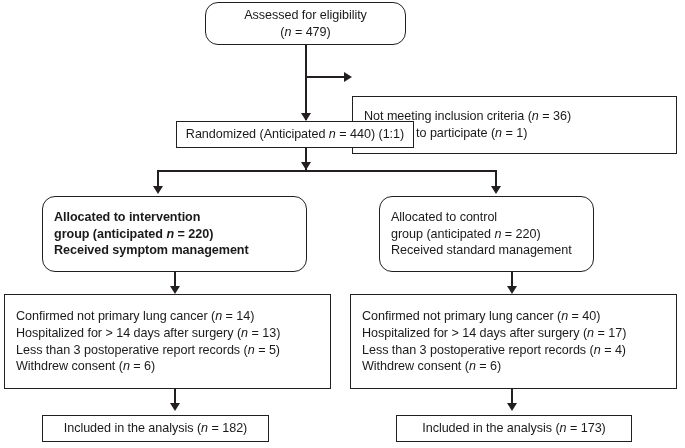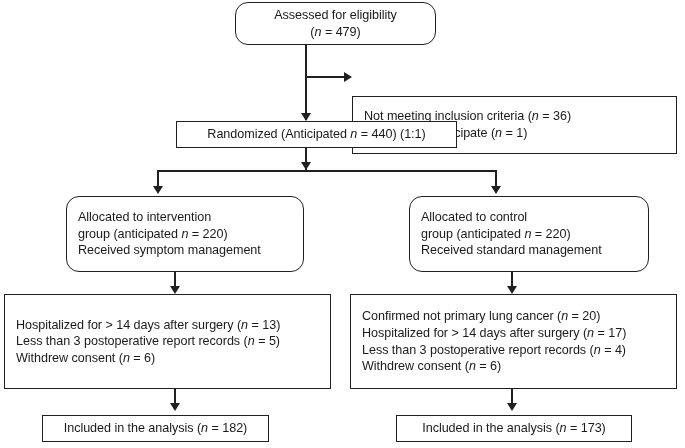--- a/index.html
+++ b/index.html
@@ -21,21 +21,21 @@
   .box {
     position: absolute;
     box-sizing: border-box;
     border: 1.6px solid #231f20;
     background: #ffffff;
     display: flex;
     flex-direction: column;
     justify-content: center;
     z-index: 3;
   }
-  .box.rounded { border-radius: 13px; margin-left: 30px; }
+  .box.rounded { border-radius: 13px; }
   .box.center  { align-items: center; text-align: center; }
   .box.left    { align-items: flex-start; text-align: left; }
 
   .line {
     font-size: 12.6px;
     line-height: 16.6px;
     white-space: nowrap;
     letter-spacing: -0.05px;
   }
   .box.left .line { padding-left: 11px; }
@@ -101,44 +101,45 @@
   <div class="box rounded center" style="left:205px; top:2px; width:201px; height:43px;">
     <div class="line">Assessed for eligibility</div>
     <div class="line"><span>(</span><span class="ital">n</span><span> = 479)</span></div>
   </div>
 
   <div class="box left" style="left:352px; top:48px; width:325px; height:58px;margin-top:48px;">
     <div class="line"><span>Not meeting inclusion criteria (</span><span class="ital">n</span><span> = 36)</span></div>
     <div class="line"><span>Declined to participate (</span><span class="ital">n</span><span> = 1)</span></div>
   </div>
 
-  <div class="box center" style="left:176px; top:121px; width:281px; height:27px;">
+  <div class="box center" style="left:176px; top:121px; width:238px; height:27px;">
     <div class="line"><span>Randomized (Anticipated </span><span class="ital">n</span><span> = 440) (1:1)</span></div>
   </div>
 
-  <div class="box rounded left" style="left:36px; top:196px; width:238px; height:76px;">
+  <div class="box rounded left" style="left:42px; top:196px; width:265px; height:76px;font-weight:bold;">
     <div class="line">Allocated to intervention</div>
     <div class="line"><span>group (anticipated </span><span class="ital">n</span><span> = 220)</span></div>
     <div class="line">Received symptom management</div>
   </div>
 
-  <div class="box rounded left" style="left:379px; top:196px; width:240px; height:76px;">
+  <div class="box rounded left" style="left:379px; top:196px; width:215px; height:76px;">
     <div class="line">Allocated to control</div>
     <div class="line"><span>group (anticipated </span><span class="ital">n</span><span> = 220)</span></div>
     <div class="line">Received standard management</div>
   </div>
 
   <div class="box left" style="left:4px; top:294px; width:327px; height:95px;">
+    <div class="line"><span>Confirmed not primary lung cancer (</span><span class="ital">n</span><span> = 14)</span></div>
     <div class="line"><span>Hospitalized for &gt; 14 days after surgery (</span><span class="ital">n</span><span> = 13)</span></div>
     <div class="line"><span>Less than 3 postoperative report records (</span><span class="ital">n</span><span> = 5)</span></div>
     <div class="line"><span>Withdrew consent (</span><span class="ital">n</span><span> = 6)</span></div>
   </div>
 
   <div class="box left" style="left:350px; top:294px; width:327px; height:95px;">
-    <div class="line"><span>Confirmed not primary lung cancer (</span><span class="ital">n</span><span> = 20)</span></div>
+    <div class="line"><span>Confirmed not primary lung cancer (</span><span class="ital">n</span><span> = 40)</span></div>
     <div class="line"><span>Hospitalized for &gt; 14 days after surgery (</span><span class="ital">n</span><span> = 17)</span></div>
     <div class="line"><span>Less than 3 postoperative report records (</span><span class="ital">n</span><span> = 4)</span></div>
     <div class="line"><span>Withdrew consent (</span><span class="ital">n</span><span> = 6)</span></div>
   </div>
 
   <div class="box center" style="left:42px; top:415px; width:227px; height:27px;justify-content:center;">
     <div class="line"><span>Included in the analysis (</span><span class="ital">n</span><span> = 182)</span></div>
   </div>
 
   <div class="box center" style="left:396px; top:415px; width:236px; height:27px;">

